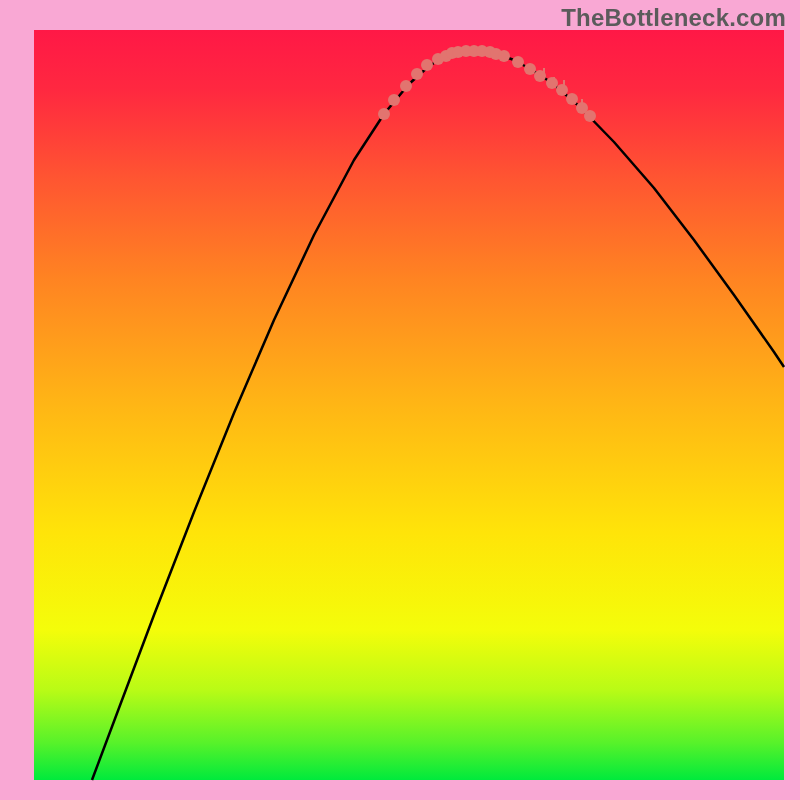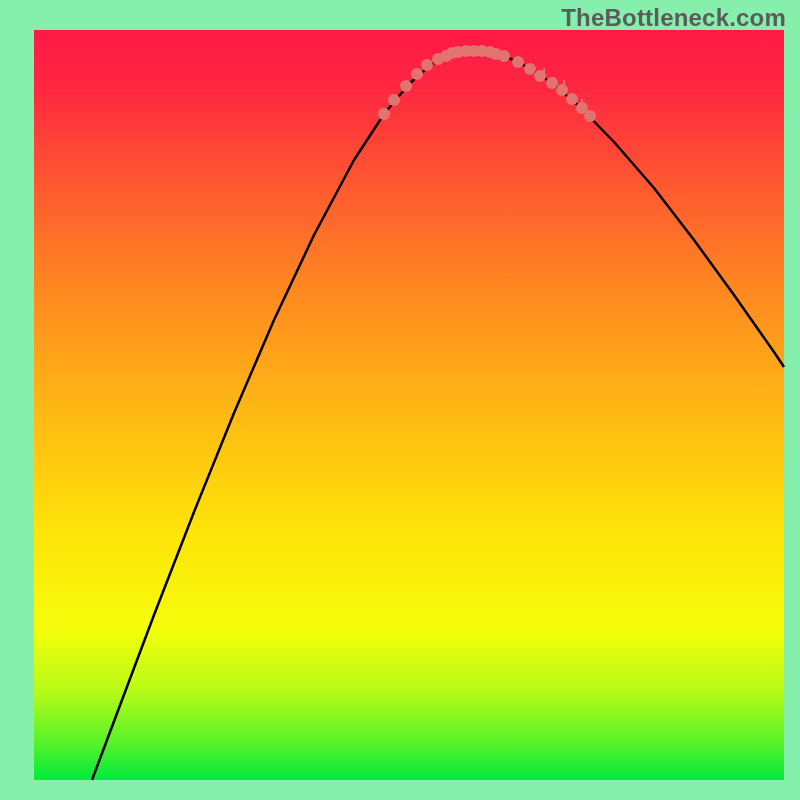--- a/index.html
+++ b/index.html
@@ -10,21 +10,21 @@
     background: #000;
     overflow: hidden;
     font-family: Arial, Helvetica, sans-serif;
   }
   .frame {
     position: absolute;
     left: 0;
     top: 0;
     width: 800px;
     height: 800px;
-    background: #86efac;
+    background: #f9a8d4;
   }
   .plot-area {
     position: absolute;
     left: 34px;
     top: 30px;
     width: 750px;
     height: 750px;
     
     background: linear-gradient(to top,
       #00ea3c 0%,

